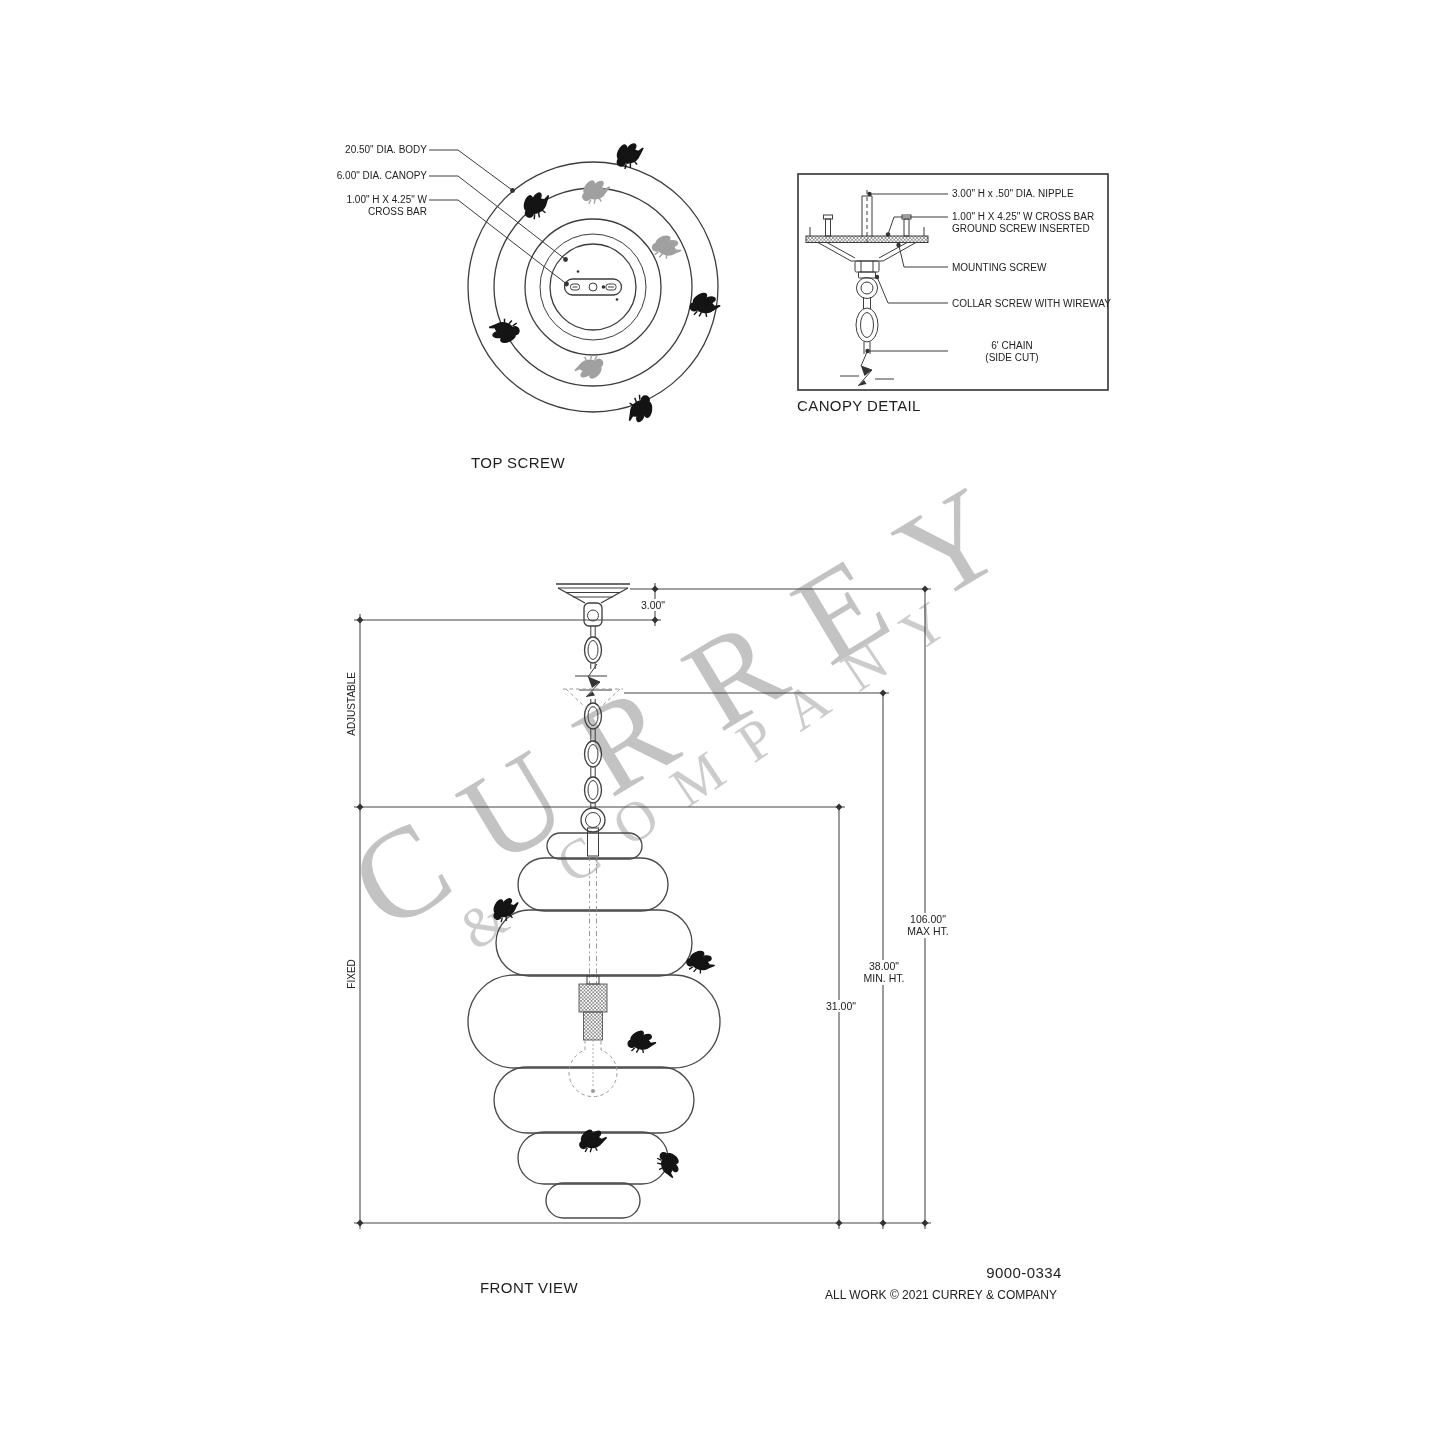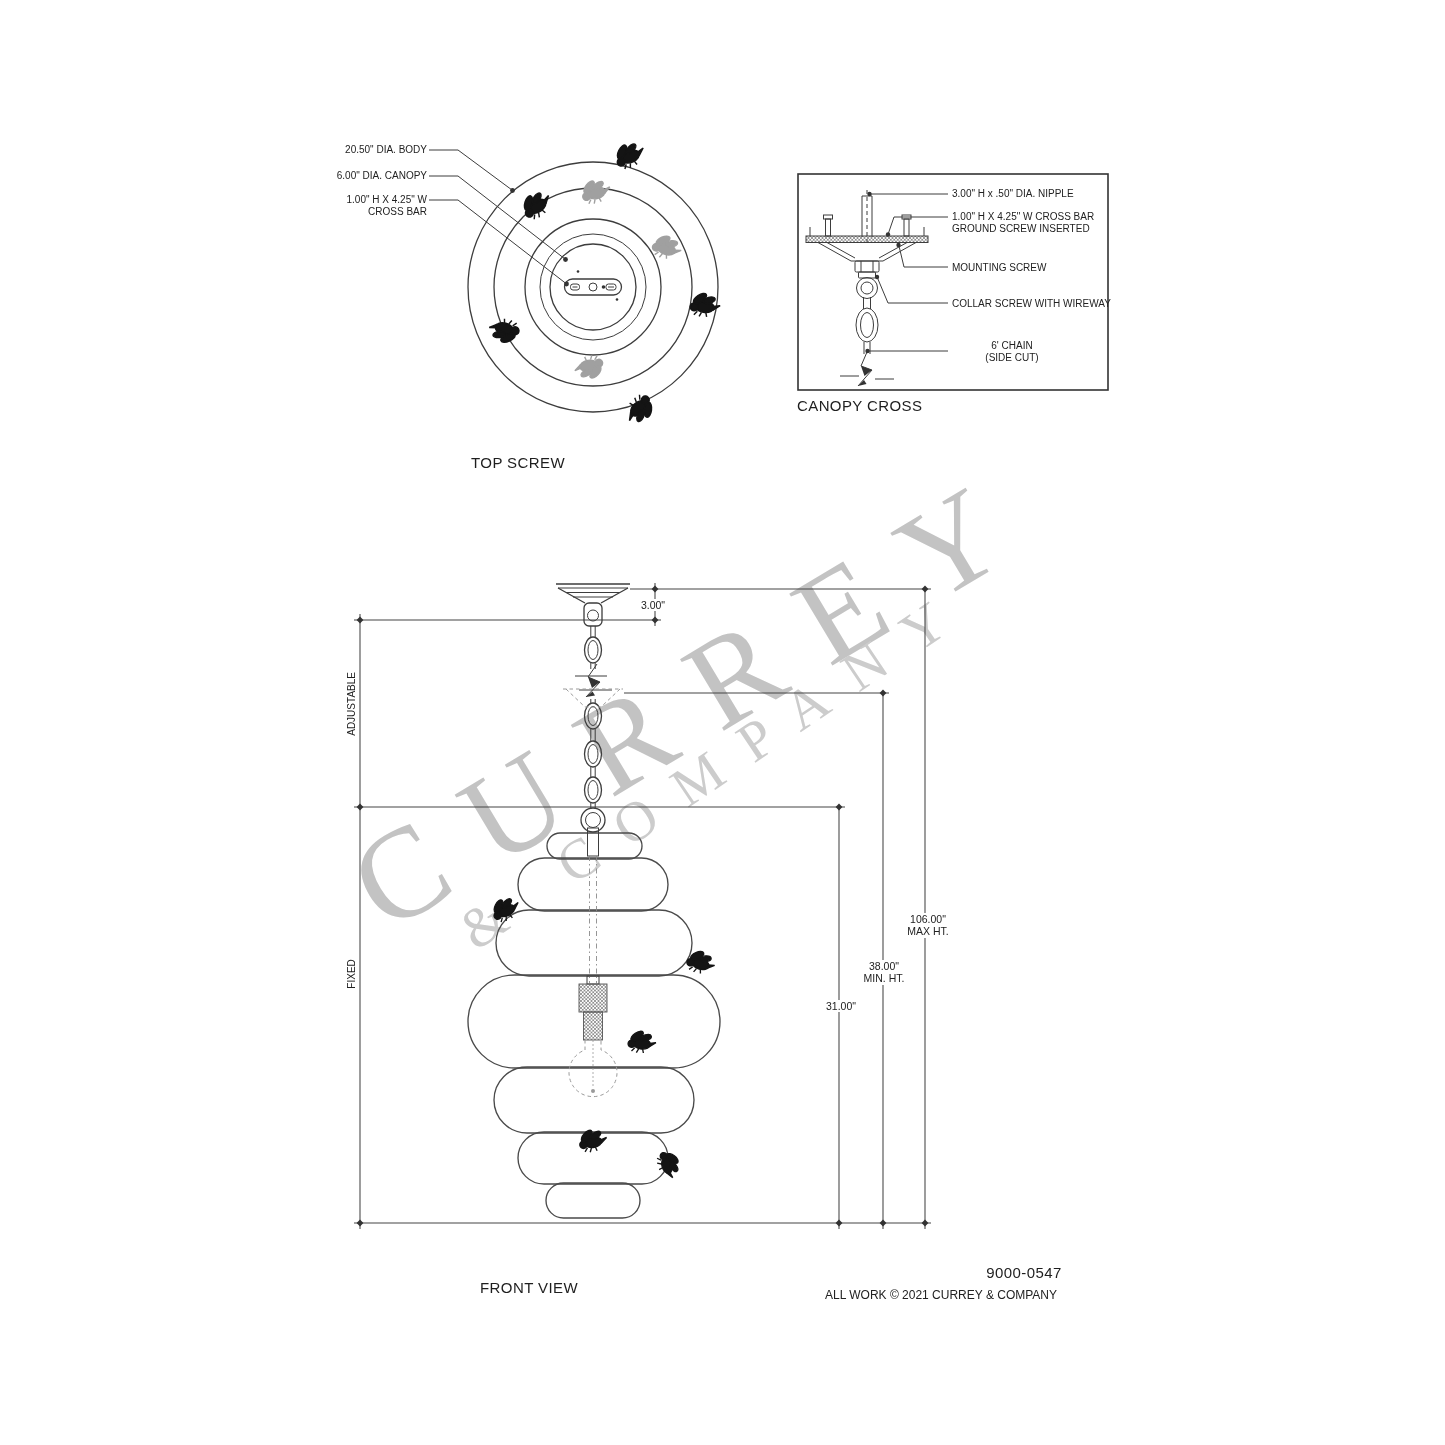--- a/index.html
+++ b/index.html
@@ -236,28 +236,28 @@
 CROSS BAR</div>
   <div class="lbl title" style="left:452px;top:454px;width:132px;text-align:center;">TOP SCREW</div>
 
   <div class="lbl" style="left:952px;top:188px;width:150px;">3.00" H x .50" DIA. NIPPLE</div>
   <div class="lbl" style="left:952px;top:211px;width:160px;">1.00" H X 4.25" W CROSS BAR
 GROUND SCREW INSERTED</div>
   <div class="lbl" style="left:952px;top:262px;width:150px;">MOUNTING SCREW</div>
   <div class="lbl" style="left:952px;top:298px;width:160px;">COLLAR SCREW WITH WIREWAY</div>
   <div class="lbl" style="left:952px;top:340px;width:120px;text-align:center;">6' CHAIN
 (SIDE CUT)</div>
-  <div class="lbl title" style="left:797px;top:397px;width:220px;">CANOPY CROSS</div>
+  <div class="lbl title" style="left:797px;top:397px;width:220px;">CANOPY DETAIL</div>
 
   <div class="lbl c bgw" style="left:629px;top:599px;width:44px;font-size:10.5px;">3.00"</div>
   <div class="lbl c rot" style="left:302px;top:698px;width:100px;">ADJUSTABLE</div>
   <div class="lbl c rot" style="left:322px;top:968px;width:60px;">FIXED</div>
   <div class="lbl c bgw" style="left:896px;top:913px;width:60px;font-size:10.5px;">106.00"
 MAX HT.</div>
   <div class="lbl c bgw" style="left:852px;top:960px;width:60px;font-size:10.5px;">38.00"
 MIN. HT.</div>
   <div class="lbl c bgw" style="left:813px;top:1000px;width:52px;font-size:10.5px;">31.00"</div>
 
   <div class="lbl title c" style="left:454px;top:1279px;width:150px;">FRONT VIEW</div>
-  <div class="lbl title c" style="left:954px;top:1264px;width:140px;">9000-0547</div>
+  <div class="lbl title c" style="left:954px;top:1264px;width:140px;">9000-0334</div>
   <div class="lbl c" style="left:818px;top:1288px;width:246px;font-size:12px;">ALL WORK © 2021 CURREY &amp; COMPANY</div>
 
 </div>
 
 </body></html>

